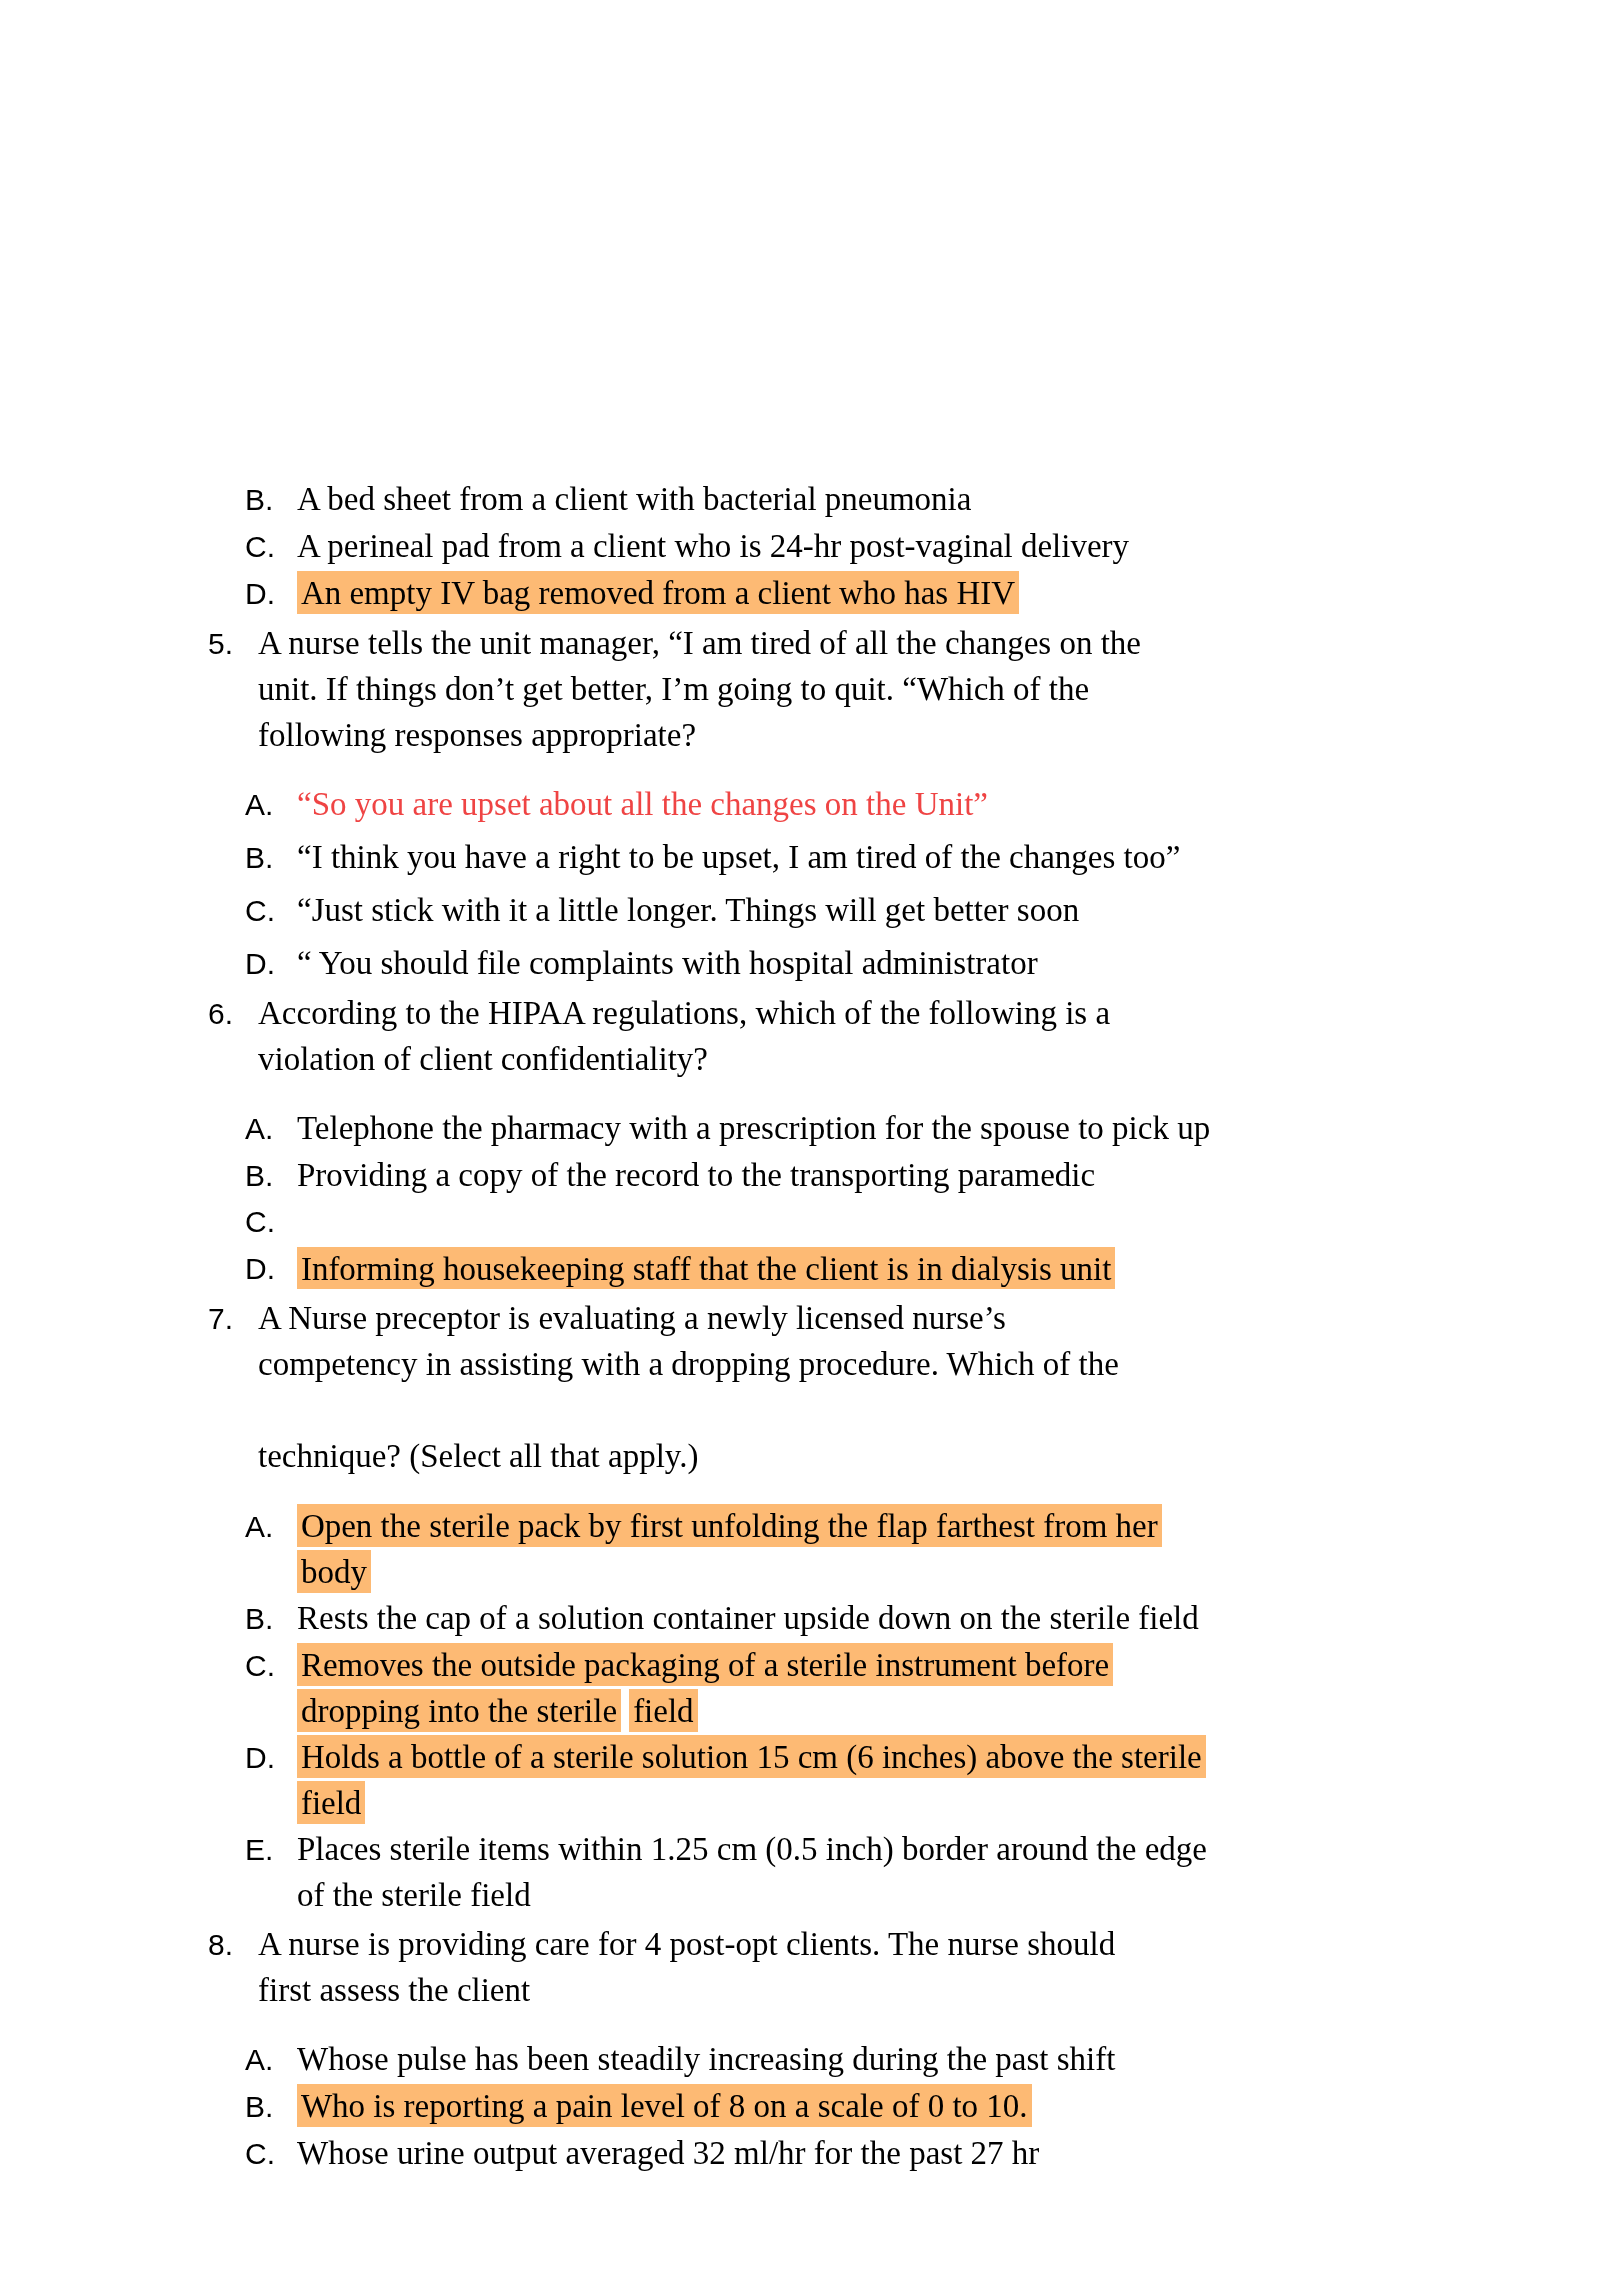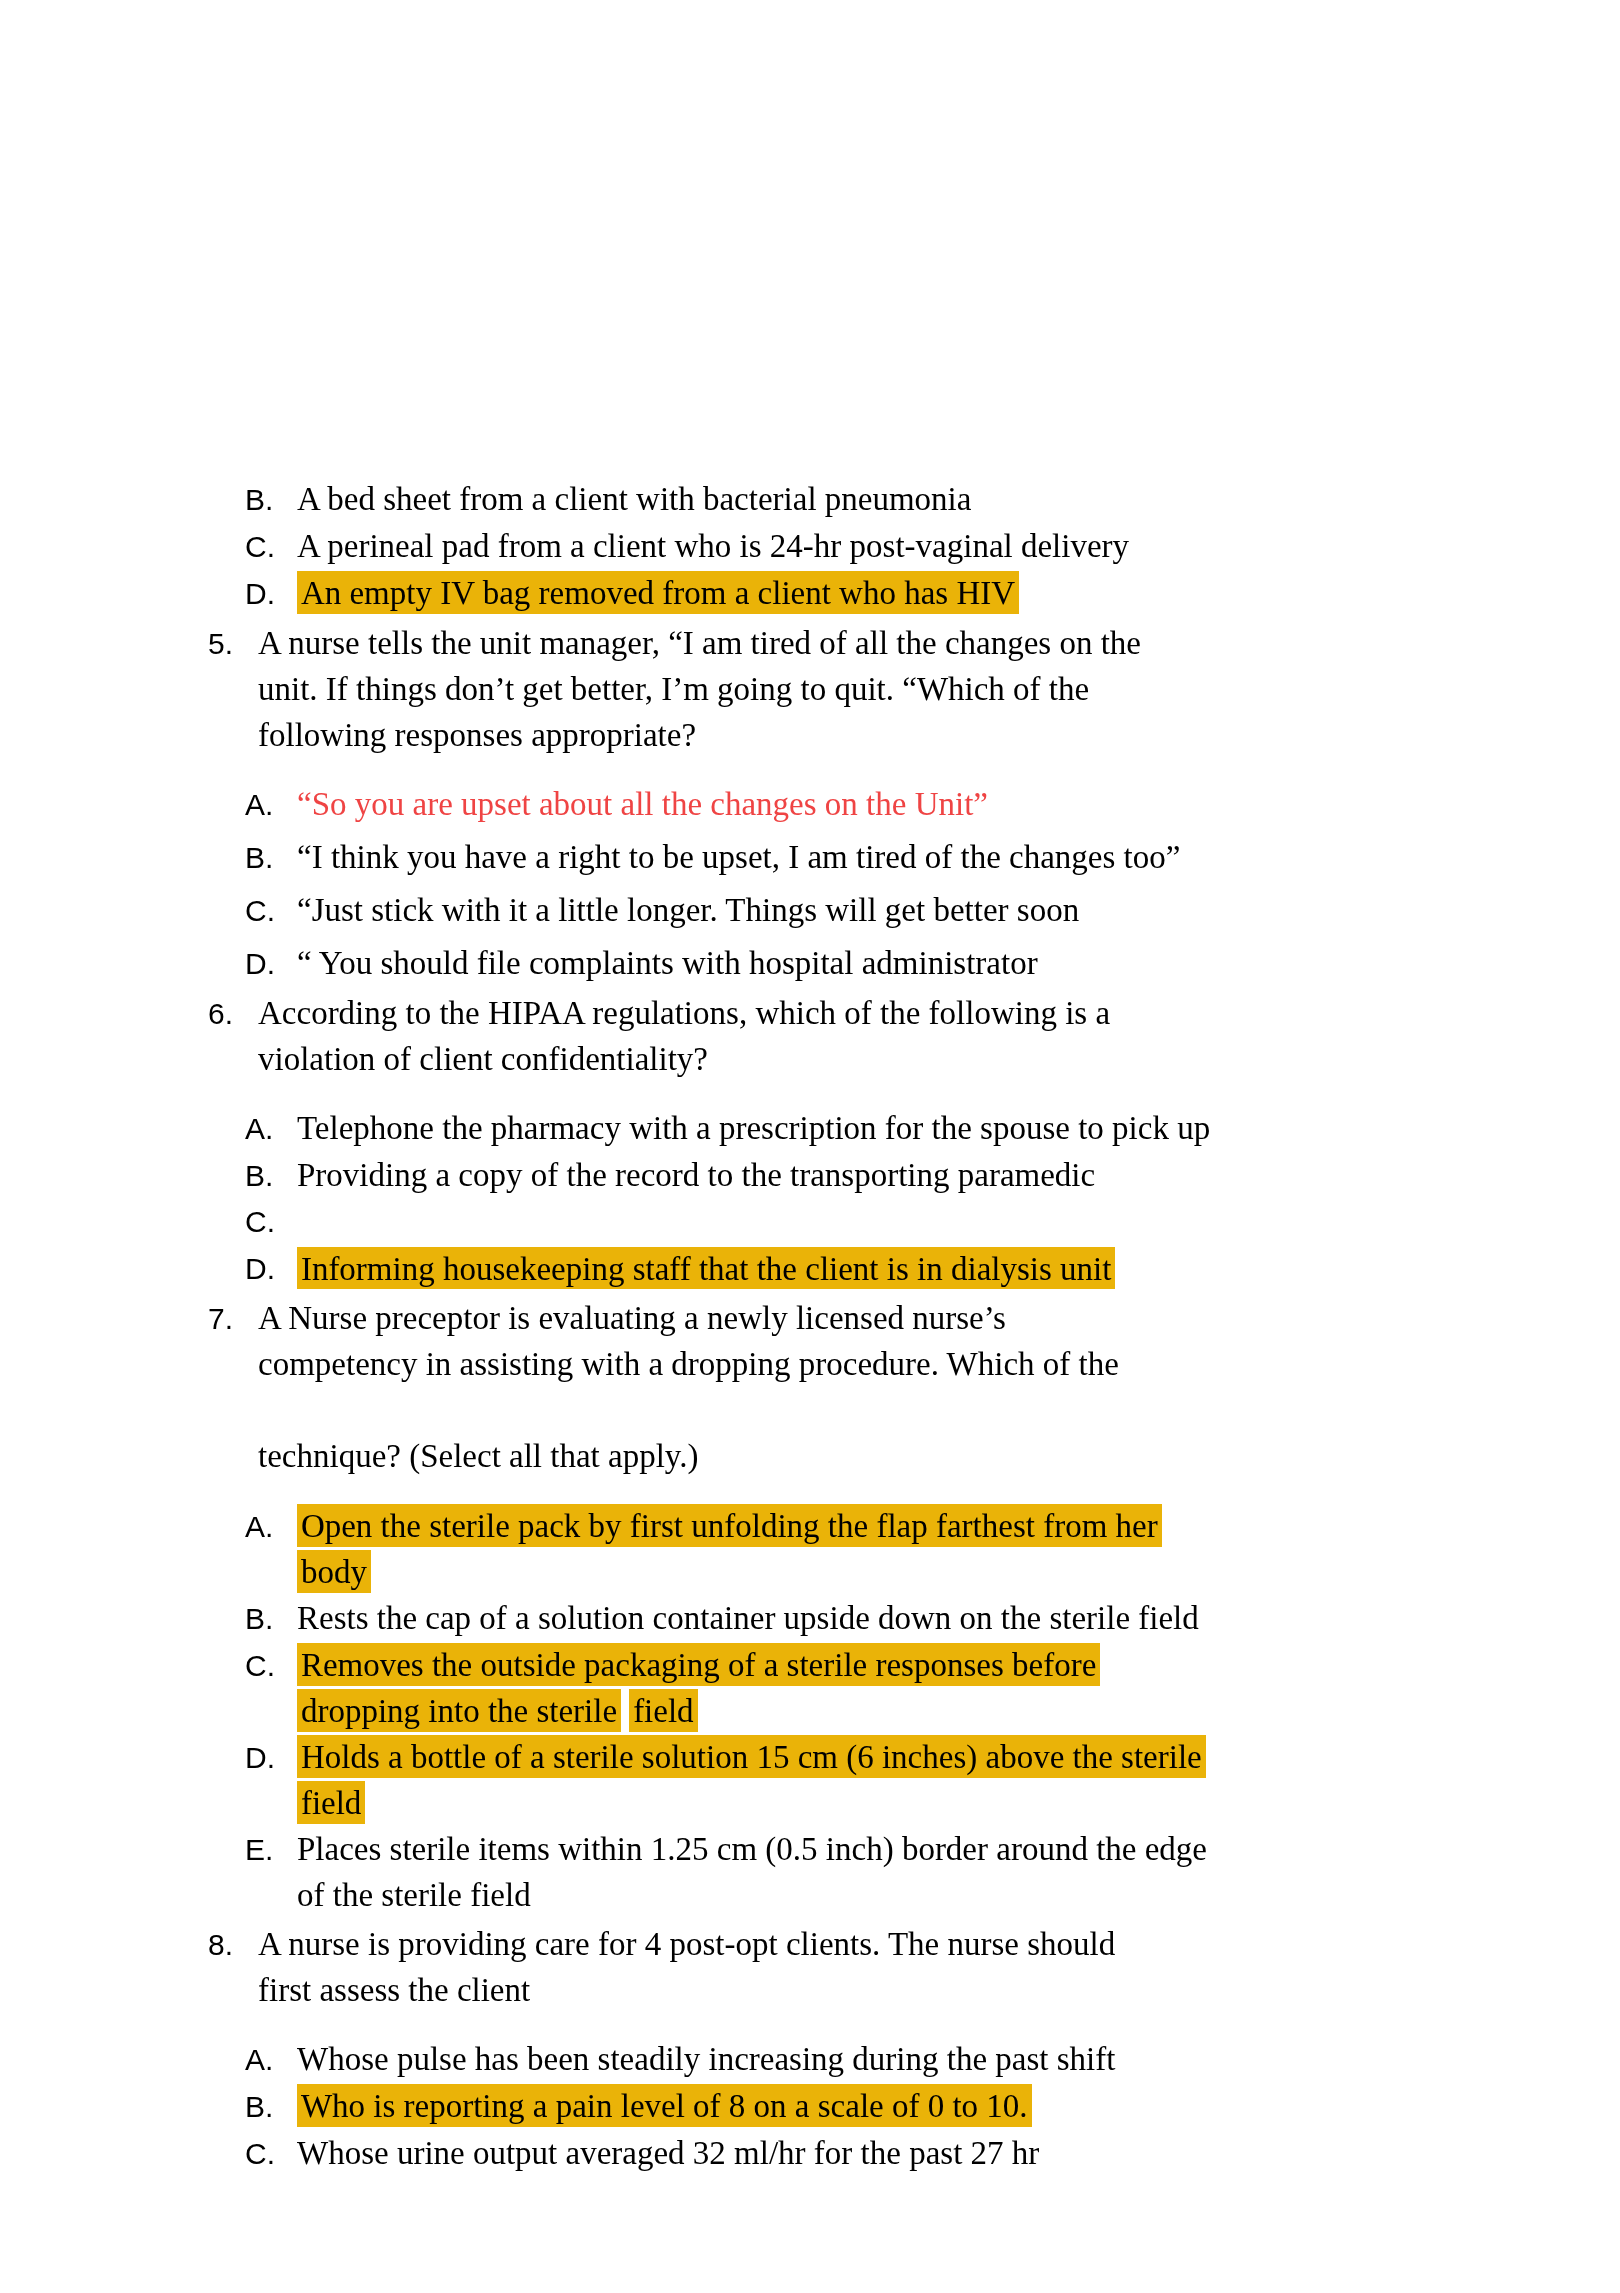--- a/index.html
+++ b/index.html
@@ -36,21 +36,21 @@
     flex: 0 0 auto;
     font-family: "Liberation Sans", "DejaVu Sans", sans-serif;
     font-size: 30px;
     color: #000000;
   }
   .body { flex: 0 1 auto; }
   .new-q { margin-top: 2.9px; }
   .after-stem { margin-top: 23.5px; }
   .loose { margin-top: 5.9px; }
   .hl {
-    background: #eab308;
+    background: #fdba74;
     padding: 3.9px 3.9px 2.9px 3.9px;
   }
   .red { color: #ef4444; }
 </style>
 </head>
 <body>
 
 <div class="page">
   <div class="doc" id="doc">
       <div class="row opt-row">
@@ -111,21 +111,21 @@
       <div class="row opt-row after-stem">
         <span class="marker">A.</span>
         <span class="body"><span class="hl">Open the sterile pack by first unfolding the flap farthest from her</span><br><span class="hl">body</span></span>
       </div>
       <div class="row opt-row">
         <span class="marker">B.</span>
         <span class="body"><span>Rests the cap of a solution container upside down on the sterile field</span></span>
       </div>
       <div class="row opt-row">
         <span class="marker">C.</span>
-        <span class="body"><span class="hl">Removes the outside packaging of a sterile responses before</span><br><span class="hl">dropping into the sterile</span><span> </span><span class="hl">field</span></span>
+        <span class="body"><span class="hl">Removes the outside packaging of a sterile instrument before</span><br><span class="hl">dropping into the sterile</span><span> </span><span class="hl">field</span></span>
       </div>
       <div class="row opt-row">
         <span class="marker">D.</span>
         <span class="body"><span class="hl">Holds a bottle of a sterile solution 15 cm (6 inches) above the sterile</span><br><span class="hl">field</span></span>
       </div>
       <div class="row opt-row">
         <span class="marker">E.</span>
         <span class="body"><span>Places sterile items within 1.25 cm (0.5 inch) border around the edge</span><br><span>of the sterile field</span></span>
       </div>
       <div class="row q-row new-q">

